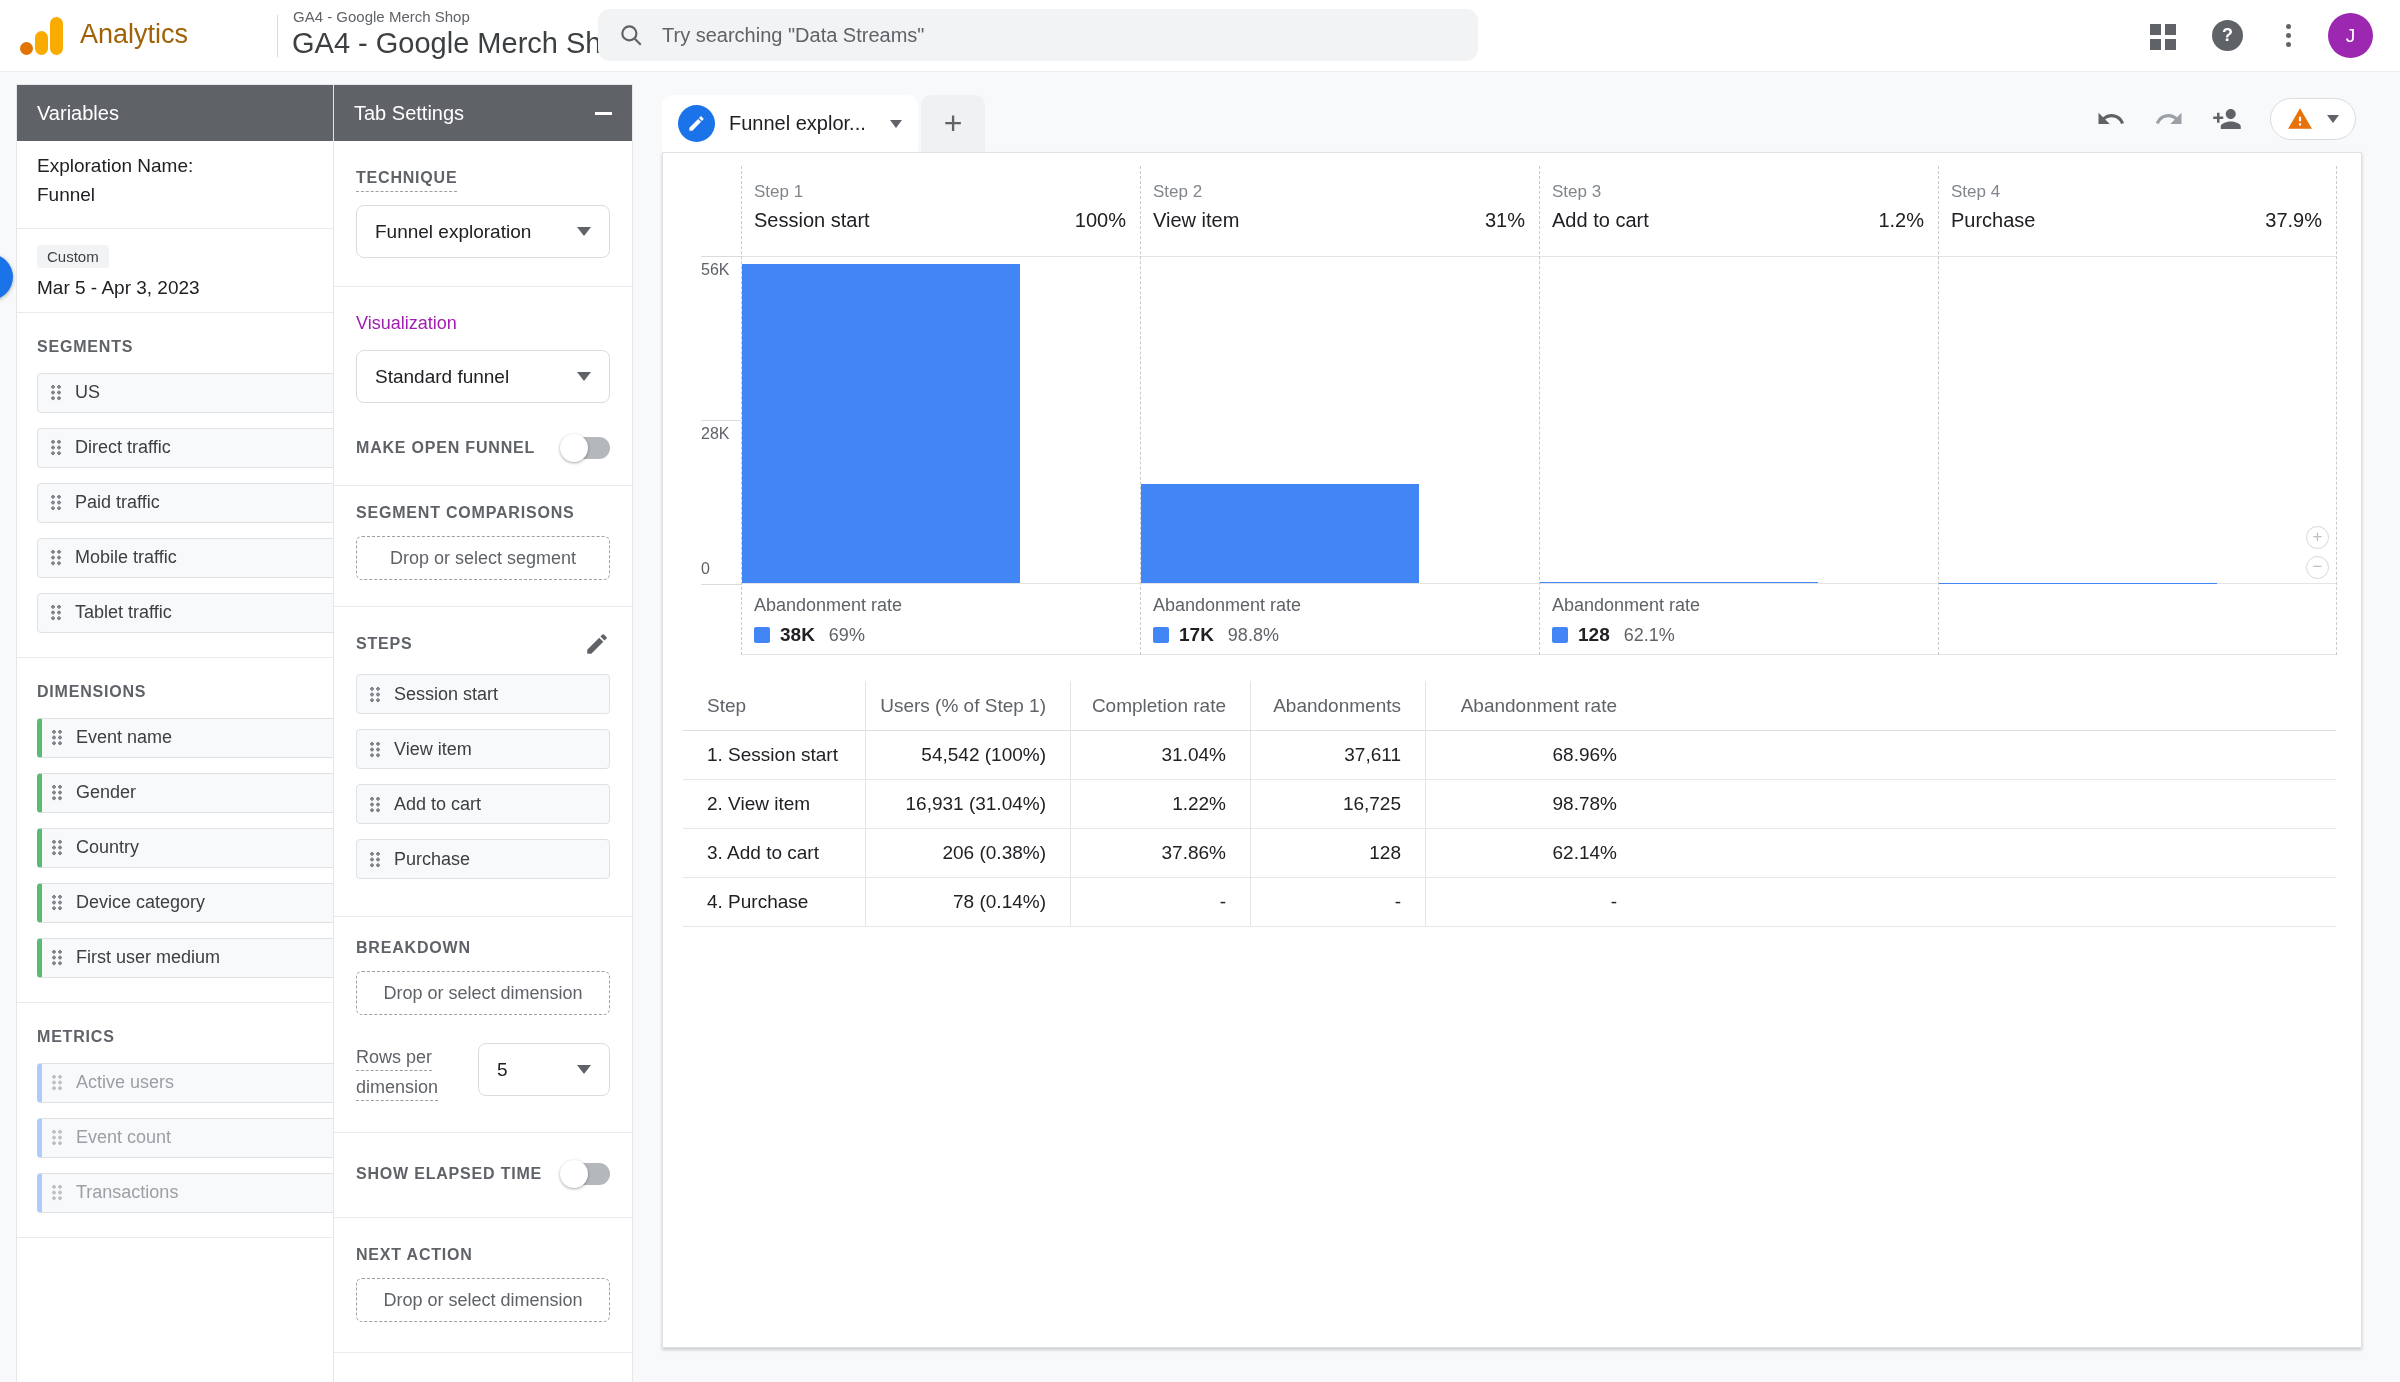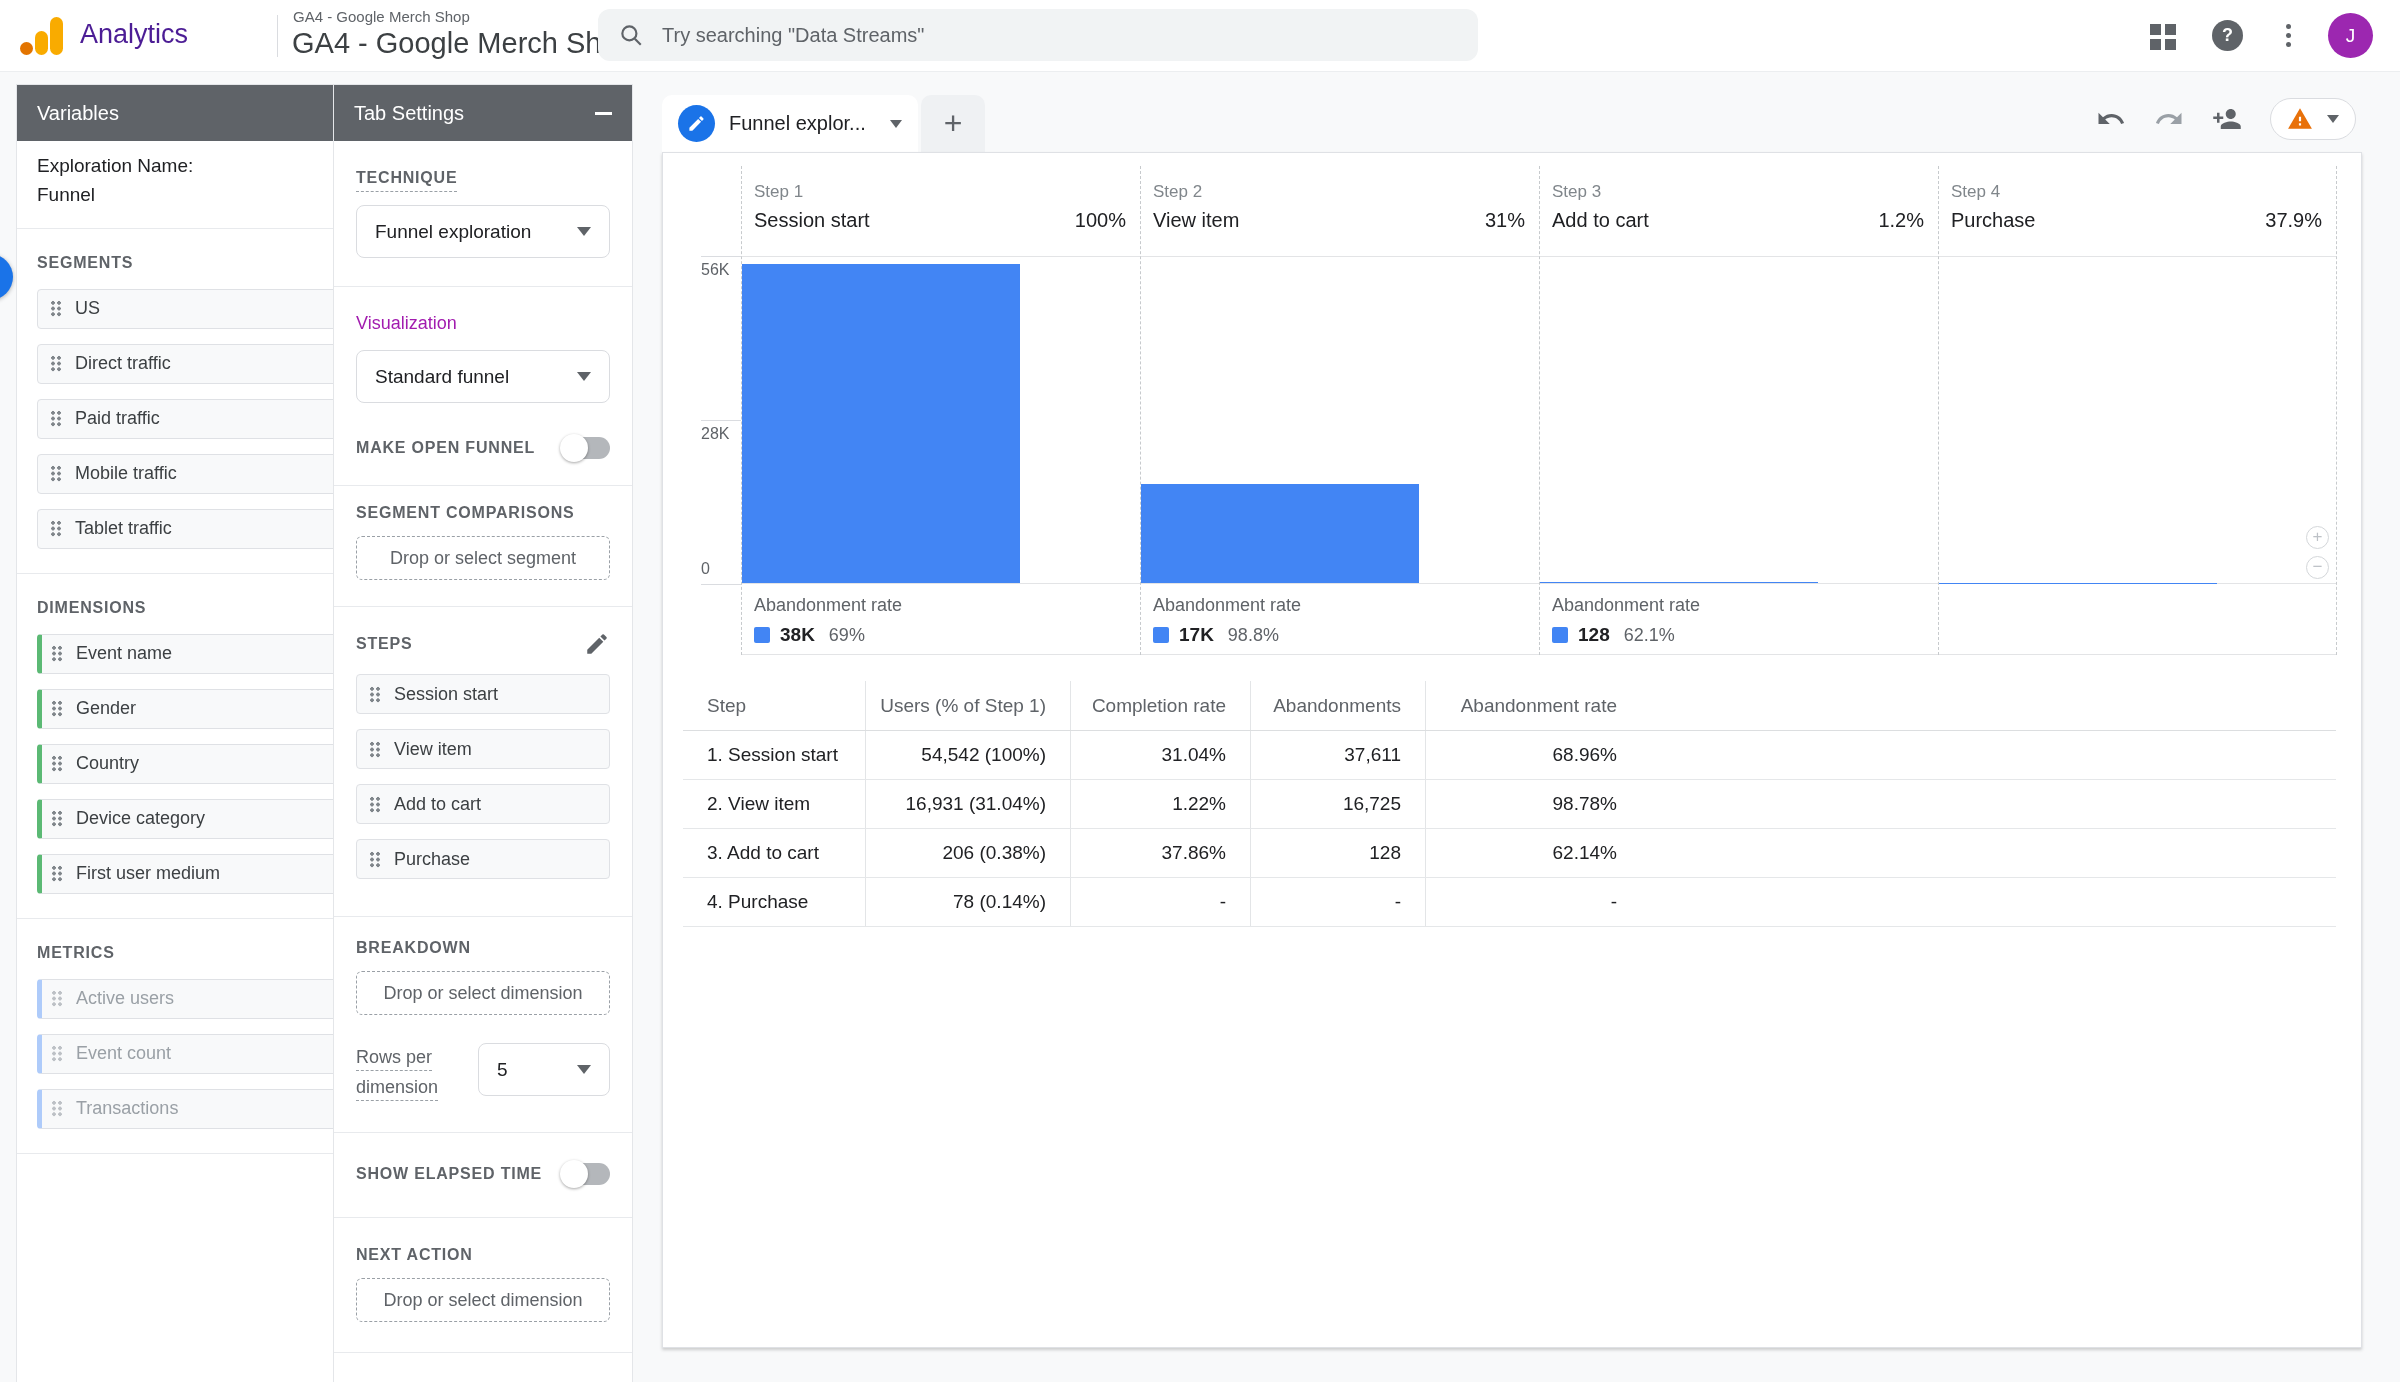--- a/index.html
+++ b/index.html
@@ -8,21 +8,21 @@
     width:2400px; height:1382px; position:relative; overflow:hidden;
     background:#f8f9fa; font-family:"Liberation Sans","DejaVu Sans",sans-serif;
     color:#202124; -webkit-font-smoothing:antialiased;
   }
   
   .appheader{position:absolute;top:0;left:0;right:0;height:72px;background:#fff;border-bottom:1px solid #eceef0;z-index:10;}
   .logo{position:absolute;left:18px;top:14px;width:48px;height:44px;}
   .logo .bar-tall{position:absolute;right:3px;top:3px;width:13px;height:38px;background:#f9ab00;border-radius:7px;}
   .logo .bar-mid{position:absolute;left:17px;bottom:3px;width:13px;height:24px;background:#f9ab00;border-radius:7px 7px 7px 7px;}
   .logo .dot{position:absolute;left:2px;bottom:3px;width:13px;height:13px;background:#e37400;border-radius:50%;}
-  .product{position:absolute;left:80px;top:19px;font-size:27px;color:#4c1d95;}
+  .product{position:absolute;left:80px;top:19px;font-size:27px;color:#a16207;}
   .hdiv{position:absolute;left:277px;top:15px;width:1px;height:42px;background:#dadce0;}
   .breadcrumb{position:absolute;left:293px;top:8px;font-size:15px;color:#5f6368;}
   .apptitle{position:absolute;left:292px;top:27px;font-size:29px;color:#3c4043;}
   .searchbar{position:absolute;left:598px;top:9px;width:880px;height:52px;background:#f1f3f4;border-radius:12px;display:flex;align-items:center;padding:0 20px;gap:16px;}
   .searchbar svg{flex:0 0 auto;}
   .searchbar input{flex:1;border:none;background:transparent;outline:none;font-size:20px;color:#5f6368;font-family:inherit;}
   .searchbar input::placeholder{color:#5f6368;opacity:1;}
   .gridicon{position:absolute;left:2150px;top:24px;width:26px;height:26px;}
   .gridicon span{position:absolute;width:11px;height:11px;background:#5f6368;}
   .gridicon .s2{left:15px;} .gridicon .s3{top:15px;} .gridicon .s4{left:15px;top:15px;}
@@ -151,20 +151,27 @@
 
   <div class="panel vars">
     <div class="panel-head">
       <span>Variables</span>
       <span class="minbtn"></span>
     </div>
     <div class="vsec first">
       <div class="explabel">Exploration Name:</div>
       <div class="expname">Funnel</div>
     </div>
+    <div class="vsec" style="padding-top:16px;padding-bottom:13px;">
+      <span class="badge">Custom</span>
+      <div class="daterow">
+        <span>Mar 5 - Apr 3, 2023</span>
+        <span class="caret"></span>
+      </div>
+    </div>
     <div class="vsec">
       <div class="sechead">
         <span>SEGMENTS</span>
         <span class="plusbtn">+</span>
       </div>
       <div id="seg-list">
           <div class="chip">
             <span class="dots"></span>
             <span class="chip-label">US</span>
           </div>

